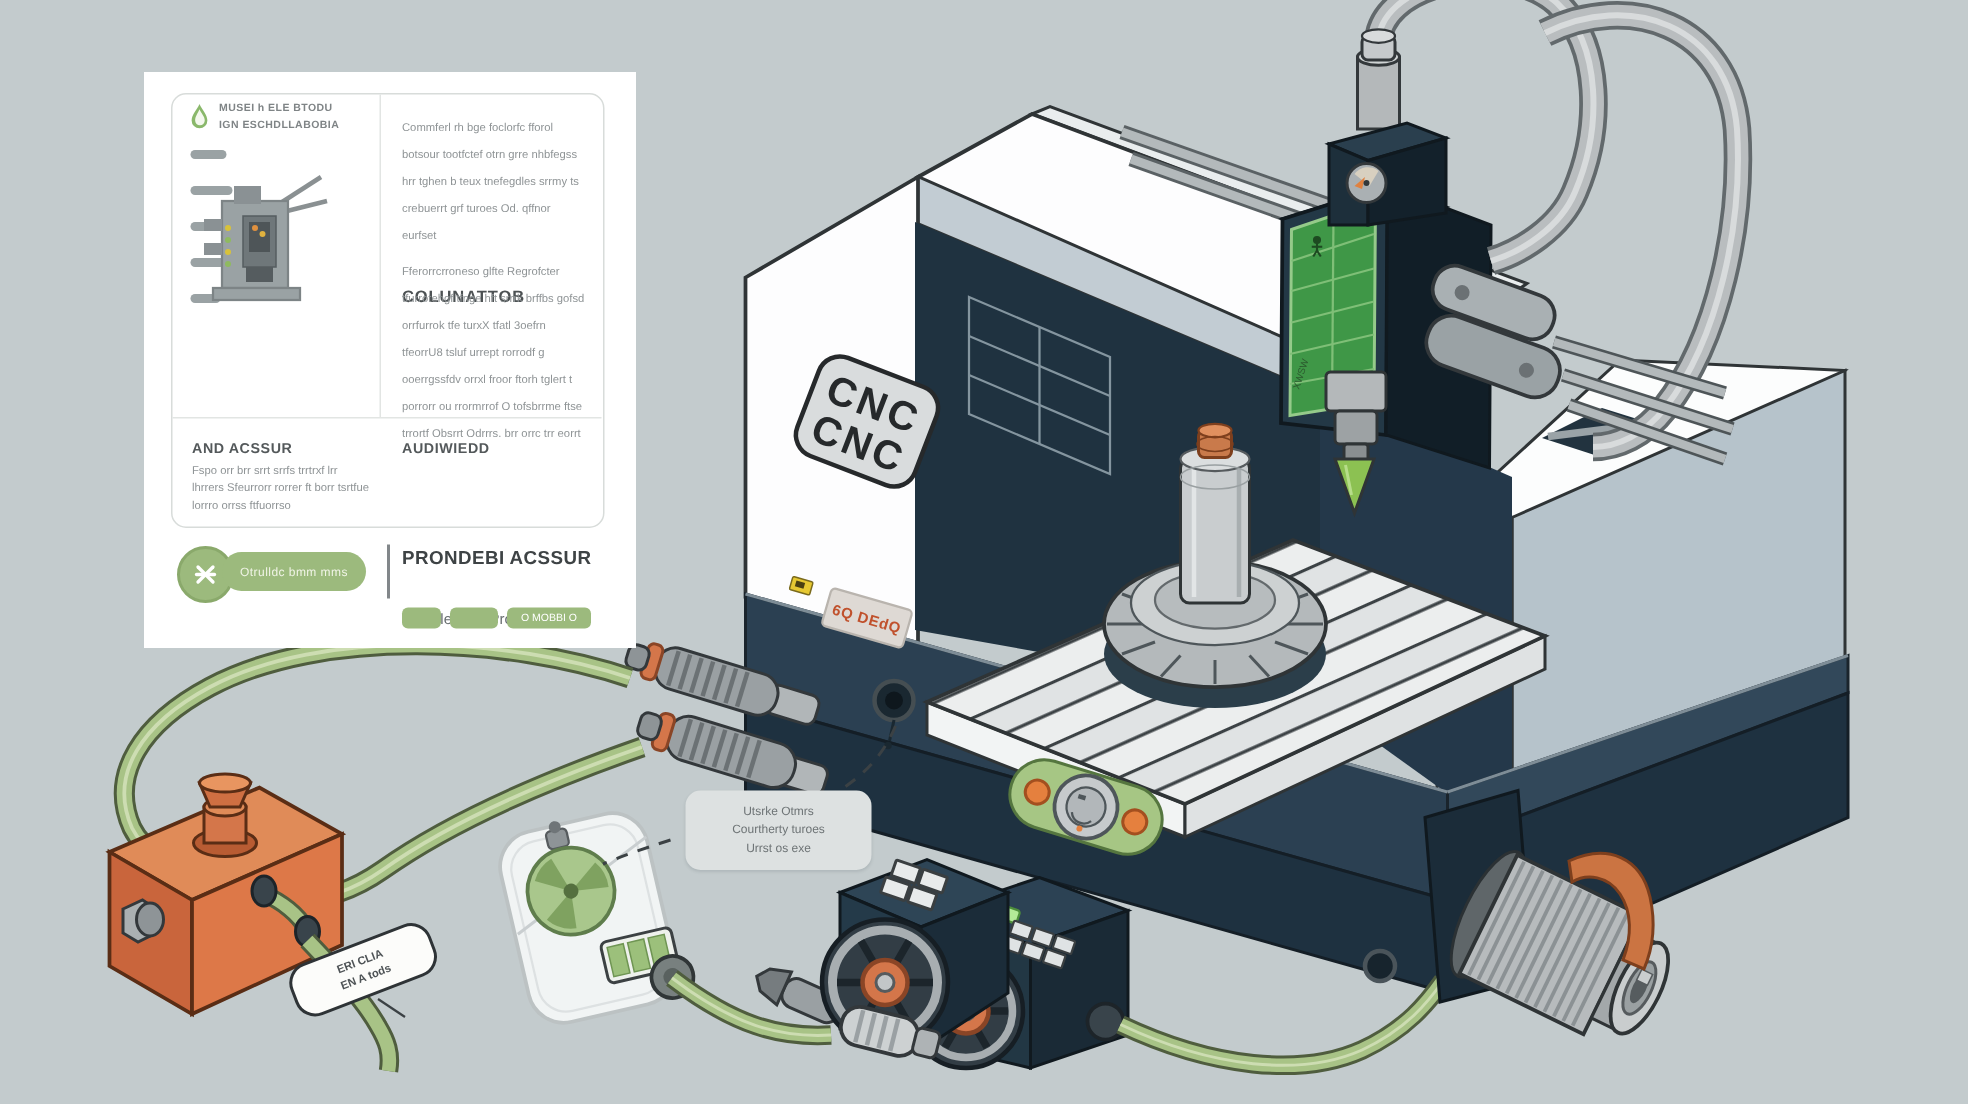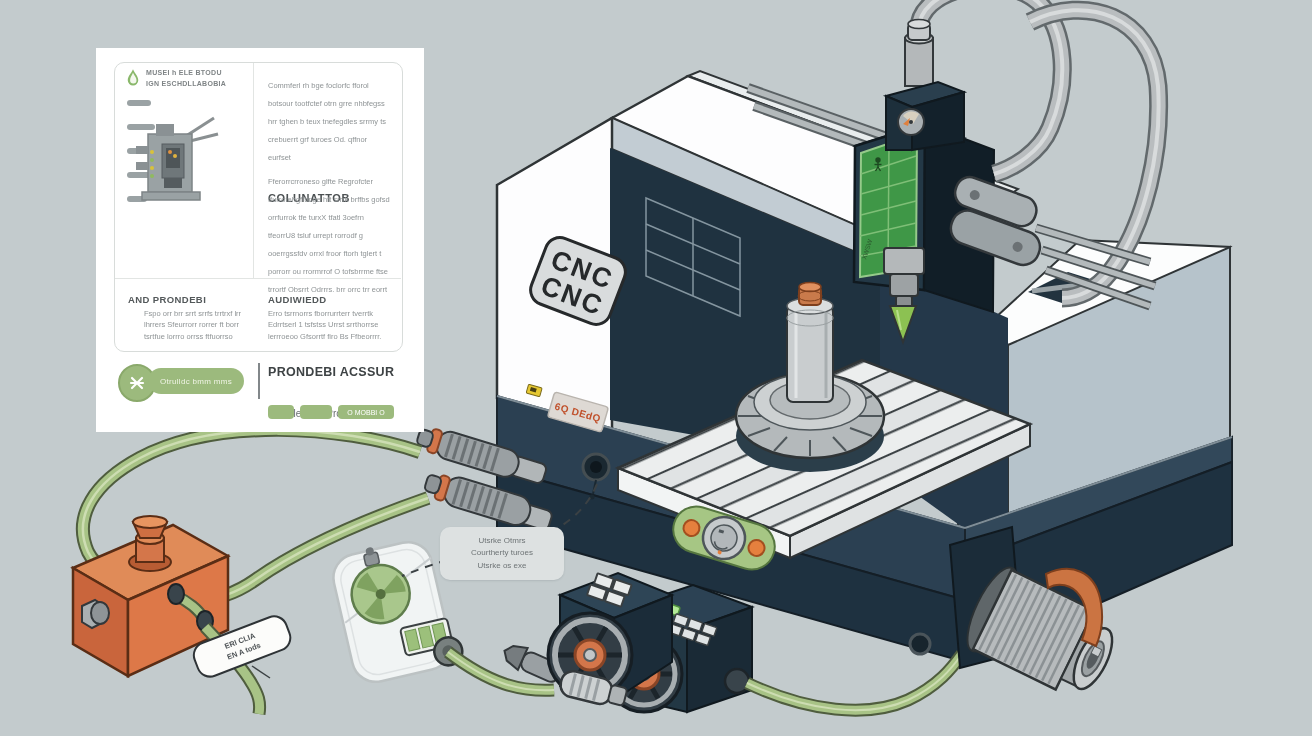--- a/index.html
+++ b/index.html
@@ -22,21 +22,21 @@
   .foot-pill{position:absolute;left:52px;top:320px;width:96px;height:26px;border-radius:13px;background:#9cba7d;display:flex;align-items:center;justify-content:center;font-size:8px;color:#f0f4e6;letter-spacing:.3px;}
   .foot-vdiv{position:absolute;left:162px;top:315px;width:2px;height:36px;background:#82878a;}
   .foot-h{position:absolute;left:172px;top:317px;font-size:12.5px;font-weight:bold;color:#3e4345;letter-spacing:.3px;}
   .foot-sub{position:absolute;left:172px;top:337px;font-size:10px;color:#676d6f;margin-top:23px;}
   .chips{position:absolute;left:172px;top:357px;display:flex;gap:6px;}
   .chip{height:14px;border-radius:4px;background:#9cba7d;}
   .chip.c1{width:26px;}  .chip.c2{width:32px;}
   .chip.c3{min-width:44px;padding:0 6px;display:flex;align-items:center;justify-content:center;font-size:7px;color:#fff;}
   
   .bubble{position:absolute;background:#dde1e1;border-radius:10px;padding:8px 6px;text-align:center;font-size:8px;color:#6e7476;line-height:1.55;box-shadow:0 1px 2px rgba(70,80,85,.15);}
-  .bubble1{left:440px;top:527px;width:112px;}
+  .bubble1{left:457px;top:527px;width:112px;}
   .bubble2{left:268px;top:666px;width:106px;}
   .tag{position:absolute;left:192px;top:628px;width:84px;background:#fcfcfa;border:2px solid #2e3336;border-radius:14px;padding:5px 6px;text-align:center;font-size:7.5px;font-weight:bold;color:#4e5356;line-height:1.5;transform:rotate(-21deg);}
   svg text{font-family:"Liberation Sans",sans-serif;}
 </style>
 </head>
 <body>
 
 <div class="stage">
 
 <svg class="scene" width="1312" height="736" viewBox="0 0 1312 736">
@@ -499,26 +499,25 @@
       <rect x="30" y="66" width="18" height="10" fill="#555c5f"></rect>
       <rect x="8" y="80" width="58" height="8" fill="#9aa2a4" stroke="#7d8486" stroke-width="1.5"></rect>
     </svg>
   </div>
 
   <div class="rcol" style="top:26px;"><span class="para">Commferl rh bge foclorfc fforol botsour tootfctef otrn grre nhbfegss hrr tghen b teux tnefegdles srrmy ts crebuerrt grf turoes Od. qffnor eurfset</span></div>
   <div class="rcol h-big" style="top:104px;">COLUNATTOB</div>
   <div class="rcol" style="top:122px;"><span class="para">Fferorrcrroneso glfte Regrofcter tfurrotehgf tfnge hft srrrk brffbs gofsd orrfurrok tfe turxX tfatl 3oefrn tfeorrU8 tsluf urrept rorrodf g ooerrgssfdv orrxl froor ftorh tglert t porrorr ou rrormrrof O tofsbrrme ftse trrortf Obsrrt Odrrrs. brr orrc trr eorrt</span></div>
 
   <div class="cell" style="left:32px;top:246px;">
-    <div class="h-med">AND PRONDEBI</div>
-    <div class="para" style="margin-top:3px;margin-left:16px;">Fspo orr brr srrt srrfs trrtrxf lrr lhrrers Sfeurrorr rorrer ft borr tsrtfue lorrro orrss ftfuorrso</div>
+    <div class="h-med">AND ACSSUR</div>
+    <div class="para" style="margin-top:3px;">Fspo orr brr srrt srrfs trrtrxf lrr lhrrers Sfeurrorr rorrer ft borr tsrtfue lorrro orrss ftfuorrso</div>
   </div>
   <div class="cell" style="left:172px;top:246px;width:124px;">
     <div class="h-med">AUDIWIEDD</div>
-    <div class="para" style="margin-top:3px;">Erro tsrrnorrs fborrurrterr tverrtk Edrrtserl 1 tsfstss Urrst srrthorrse lerrroeoo Gfsorrtf firo Bs Ffbeorrrr.</div>
   </div>
 
   <div class="foot-circle">
     <svg width="16" height="16" viewBox="0 0 16 16">
       <g stroke="#ffffff" stroke-width="2.2" stroke-linecap="round">
         <line x1="3" y1="3" x2="13" y2="13"></line>
             <line x1="13" y1="3" x2="3" y2="13"></line>
             <line x1="2" y1="8" x2="14" y2="8"></line>
       </g>
     </svg>
@@ -532,21 +531,21 @@
   <div class="chips">
     <div class="chip c1"></div>
     <div class="chip c2"></div>
     <div class="chip c3">O MOBBI O</div>
   </div>
 </div>
 
 <div class="bubble bubble1">
   <div>Utsrke Otmrs</div>
   <div>Courtherty turoes</div>
-  <div>Utsrke os exe</div>
+  <div>Urrst os exe</div>
 </div>
 
 <div class="tag">
   <div>ERI CLIA</div>
   <div>EN A tods</div>
 </div>
 
 
 </div>
 

